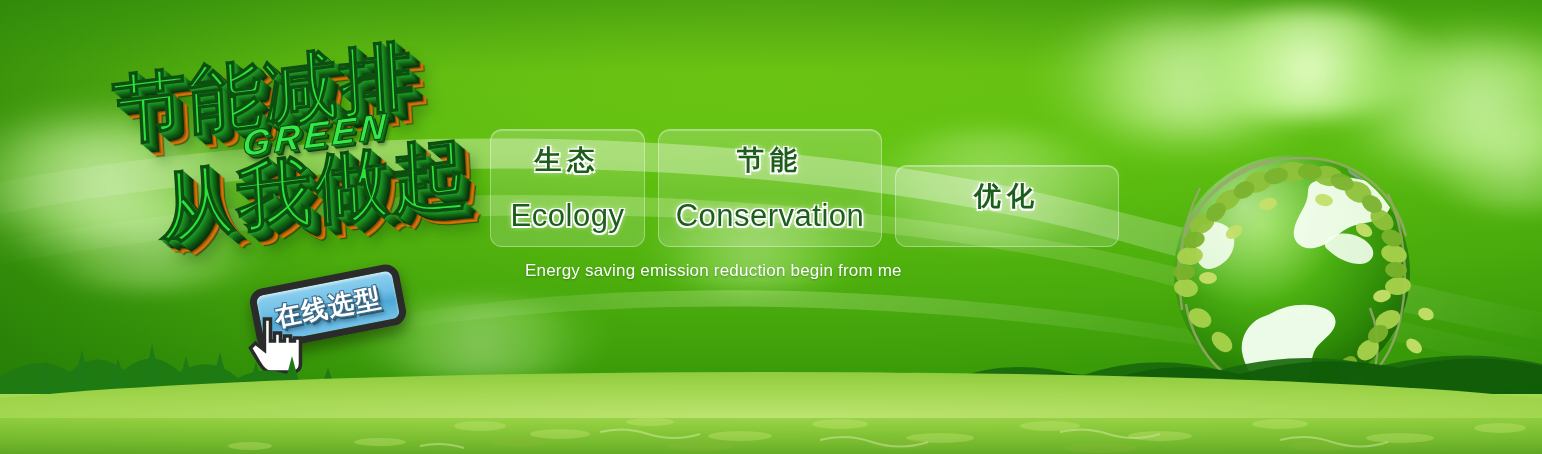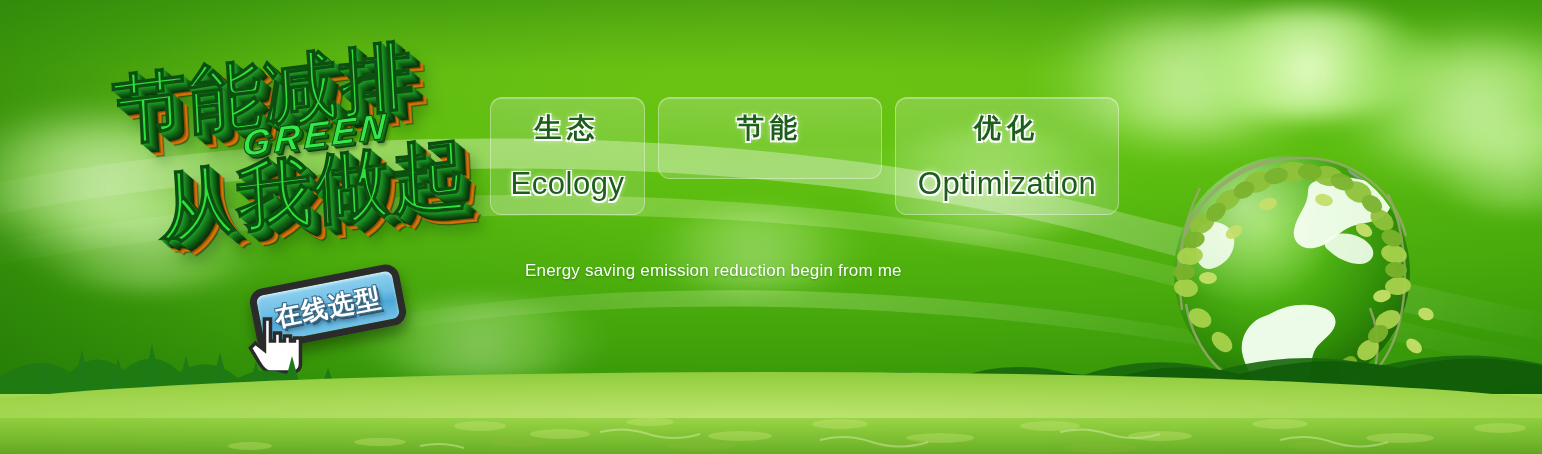--- a/index.html
+++ b/index.html
@@ -145,21 +145,21 @@
     pointer-events:none;
     transform:rotate(11deg);
   }
 
   
   .cards{
     position:absolute;
     left:490px; top:97px;
     height:150px;
     display:flex;
-    align-items:flex-start;
+    align-items:flex-end;
     gap:13px;
   }
   .card{
     position:relative;
     border-radius:12px;
     background:linear-gradient(180deg, rgba(255,255,255,.20) 0%, rgba(255,255,255,.12) 55%, rgba(255,255,255,.17) 100%);
     border:1px solid rgba(255,255,255,.34);
     box-shadow:inset 0 1px 0 rgba(255,255,255,.30);
     display:flex;
     flex-direction:column;
@@ -269,24 +269,24 @@
     </svg>
   </div>
 
   <div class="cards">
     <div class="card card-w1">
       <div class="card-cn">生态</div>
       <div class="card-en">Ecology</div>
     </div>
     <div class="card card-w2">
       <div class="card-cn">节能</div>
+      <div class="card-en">Conservation</div>
     </div>
     <div class="card card-w3">
       <div class="card-cn">优化</div>
-      <div class="card-en">Optimization</div>
     </div>
   </div>
 
   <div class="tagline">Energy saving emission reduction begin from me</div>
 
   <svg class="globe-wrap" viewBox="0 0 300 300">
     <defs>
       <radialGradient id="gSphere" cx="38%" cy="30%" r="78%">
         <stop offset="0" stop-color="#7ad62a"></stop>
         <stop offset="38%" stop-color="#4eb313"></stop>

